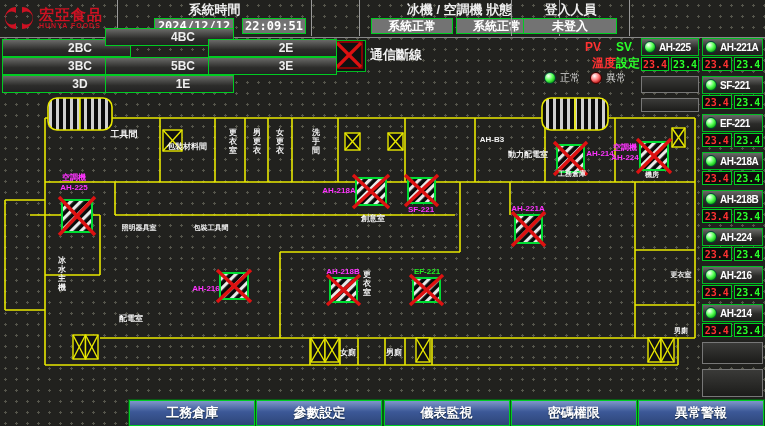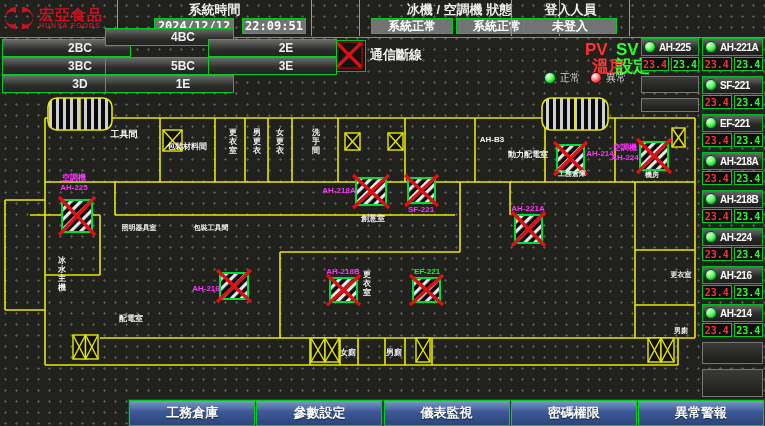--- a/index.html
+++ b/index.html
@@ -26,21 +26,21 @@
     background:linear-gradient(#8fa8d8,#46639f 45%,#35508a);color:#fff;font-size:14px;font-weight:bold;
     display:flex;align-items:center;justify-content:center;cursor:pointer;text-shadow:0 1px 1px #123;}
   
   .floor-btn{position:absolute;width:100px;height:16px;border:1px solid #00cc22;
     background:linear-gradient(#6a6a68,#2c2c2a 60%,#222);color:#eee;font-size:12px;font-weight:bold;
     display:flex;align-items:center;justify-content:center;cursor:pointer;padding-left:27px;}
   
   #comm-box{left:334px;top:40px;width:30px;height:30px;border:1px solid #00bb22;background:#111;}
   #comm-box svg{display:block;}
   #comm-label{left:370px;top:46px;font-size:13px;font-weight:bold;color:#f2f2f2;}
-  .pvsv{font-size:17px;font-weight:bold;}
+  .pvsv{font-size:12px;font-weight:bold;}
   #led-legend{left:544px;top:71px;display:flex;align-items:center;gap:4px;font-size:10px;color:#ddd;}
   .led{width:10px;height:10px;border-radius:50%;border:1px solid #043;
        background:radial-gradient(circle at 35% 30%,#fff,#5f5 45%,#090 85%);}
   .led.red{background:radial-gradient(circle at 35% 30%,#fff,#f77 45%,#a00 85%);border-color:#400;}
   
   .eq-col{position:absolute;top:38px;}
   .eq-name{border:1px solid #00bb22;background:linear-gradient(#6a6a68,#2b2b29 55%,#1e1e1c);
     height:16px;display:flex;align-items:center;gap:3px;padding:0 2px;cursor:pointer;}
   .eq-name span{font-size:10px;font-weight:bold;color:#fff;letter-spacing:-0.5px;white-space:nowrap;}
   .eq-vals{display:flex;gap:2px;margin-top:1px;}

